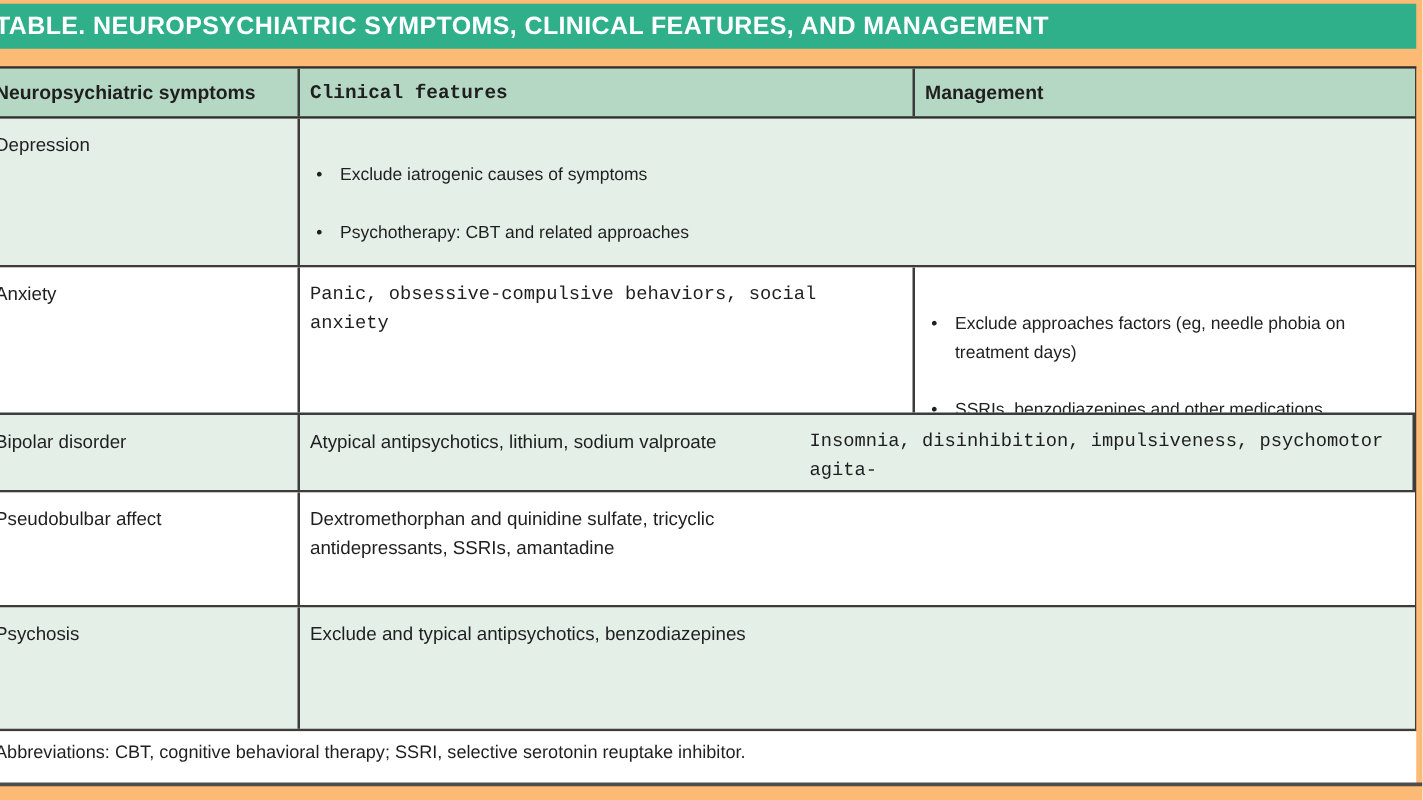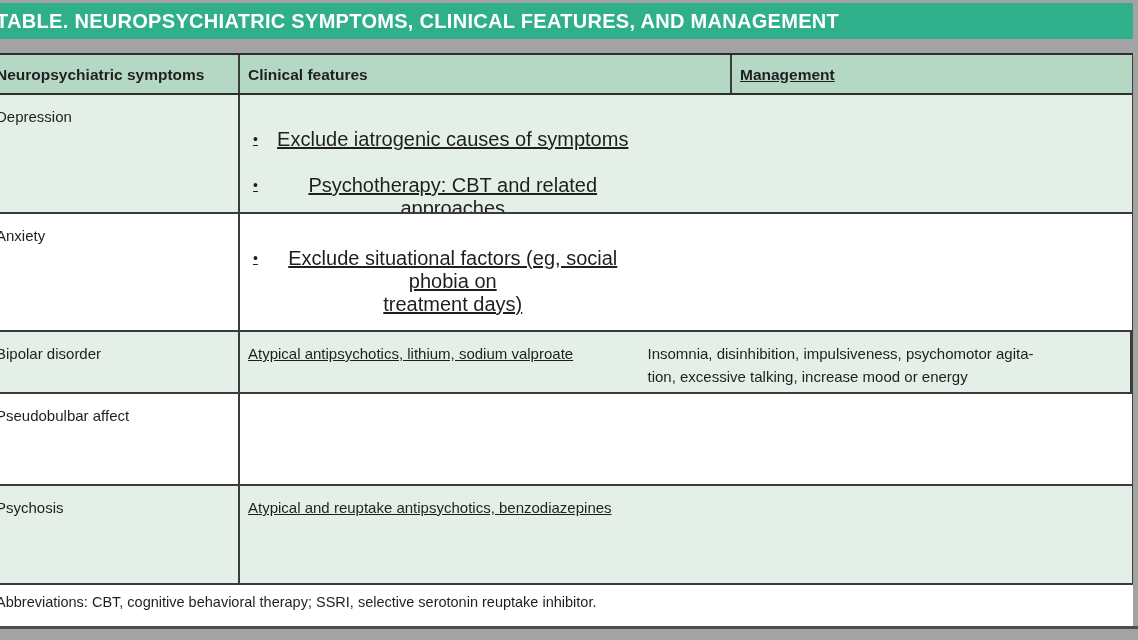--- a/index.html
+++ b/index.html
@@ -3,43 +3,43 @@
 <meta charset="utf-8">
 <style>
   :root{
     --title-bar:#2fb08a; --header-bg:#b5d8c5; --row-stripe:#e4efe8;
     --row-white:#ffffff; --border:#3c3c3c; --title-text:#ffffff;
     --body-text:#1f1f1f; --rule:#4d4d4d;
   }
   *{margin:0;padding:0;box-sizing:border-box;}
   html,body{width:1138px;height:640px;background:#fff;
     font-family:"Liberation Sans",sans-serif;color:var(--body-text);}
-  .stage{position:relative;width:1138px;height:640px;overflow:hidden;background:#a3a3a3;}
+  .stage{position:relative;width:1138px;height:640px;overflow:hidden;background:#fdba74;}
   .shifted{position:absolute;left:-9px;top:3px;width:1142px;}
   .title-bar{height:36px;background:var(--title-bar);display:flex;align-items:center;
     padding-left:5px;margin-bottom:14px;}
   .title-bar span{color:var(--title-text);font-size:20px;font-weight:700;letter-spacing:.3px;}
   .tbl{width:1142px;border-top:2px solid #2e2e2e;border-right:1.5px solid var(--border);}
   .row{display:flex;width:100%;border-bottom:2px solid var(--border);}
   .cell{overflow:hidden;padding:10px 6px 0 8px;font-size:15px;line-height:23px;
     white-space:pre-line;}
   .c1{width:249px;border-right:2px solid var(--border);padding-left:5px;}
-  .c2{width:492px;border-right:2px solid var(--border);}
-  .c3{width:399.5px;text-decoration:underline;}
+  .c2{width:492px;border-right:2px solid var(--border);font-family:Liberation Mono, monospace;}
+  .c3{width:399.5px;}
   .header{height:40px;background:var(--header-bg);border-bottom:2px solid #2e2e2e;}
   .header .cell{display:flex;align-items:center;font-weight:700;font-size:15.5px;
     padding-top:0;white-space:normal;}
   .r0{height:119px;} .r1{height:118px;} .r2{height:62px;} .r3{height:92px;} .r4{height:99px;}
   .stripe{background:var(--row-stripe);}
   .plainrow{background:var(--row-white);}
   .bullets{padding-top:10px;}
   .b-item{display:flex;overflow:hidden;}
   .b-dot{width:24px;flex:0 0 24px;text-align:left;padding-left:5px;font-size:14px;
     line-height:23px;color:var(--body-text);}
-  .b-text{flex:1;font-size:20px;line-height:23px;white-space:pre-line;overflow:hidden;text-align:center;}
+  .b-text{flex:1;font-size:14px;line-height:23px;white-space:pre-line;overflow:hidden;}
   .footnote{height:43px;padding:9px 0 0 5px;font-size:14.5px;color:var(--body-text);
     background:#fff;}
   .bottom-rule{position:absolute;left:0;top:626px;width:1138px;height:2.5px;
     background:var(--rule);}
 </style>
 </head>
 <body>
 
 <div class="stage">
   <div class="shifted">
@@ -66,48 +66,51 @@
           <div class="b-item">
             <span class="b-dot">•</span>
             <span class="b-text">Psychotherapy: CBT and related approaches</span>
           </div>
           
         </div>
       </div>
 
       <div class="row r1 plainrow">
         <div class="cell c1">Anxiety</div>
+        <div class="cell c2">Panic, obsessive-compulsive behaviors, social anxiety</div>
         <div class="cell c3 bullets">
           <div class="b-item">
             <span class="b-dot">•</span>
-            <span class="b-text">Exclude situational factors (eg, social phobia on
+            <span class="b-text">Exclude approaches factors (eg, needle phobia on
 treatment days)</span>
           </div>
           <div class="b-item">
             <span class="b-dot">•</span>
             <span class="b-text">SSRIs, benzodiazepines and other medications,
 psychotherapy</span>
           </div>
         </div>
       </div>
 
       <div class="row r2 stripe">
         <div class="cell c1">Bipolar disorder</div>
         <div class="cell c3">Atypical antipsychotics, lithium, sodium valproate</div>
         <div class="cell c2">Insomnia, disinhibition, impulsiveness, psychomotor agita-
 tion, excessive talking, increase mood or energy</div>
       </div>
 
       <div class="row r3 plainrow">
         <div class="cell c1">Pseudobulbar affect</div>
+        <div class="cell c3">Dextromethorphan and quinidine sulfate, tricyclic
+antidepressants, SSRIs, amantadine</div>
       </div>
 
       <div class="row r4 stripe">
         <div class="cell c1">Psychosis</div>
-        <div class="cell c3">Atypical and reuptake antipsychotics, benzodiazepines</div>
+        <div class="cell c3">Exclude and typical antipsychotics, benzodiazepines</div>
       </div>
 
     </div>
 
     <div class="footnote">Abbreviations: CBT, cognitive behavioral therapy; SSRI, selective serotonin reuptake inhibitor.</div>
   </div>
 
   <div class="bottom-rule"></div>
 </div>
 

